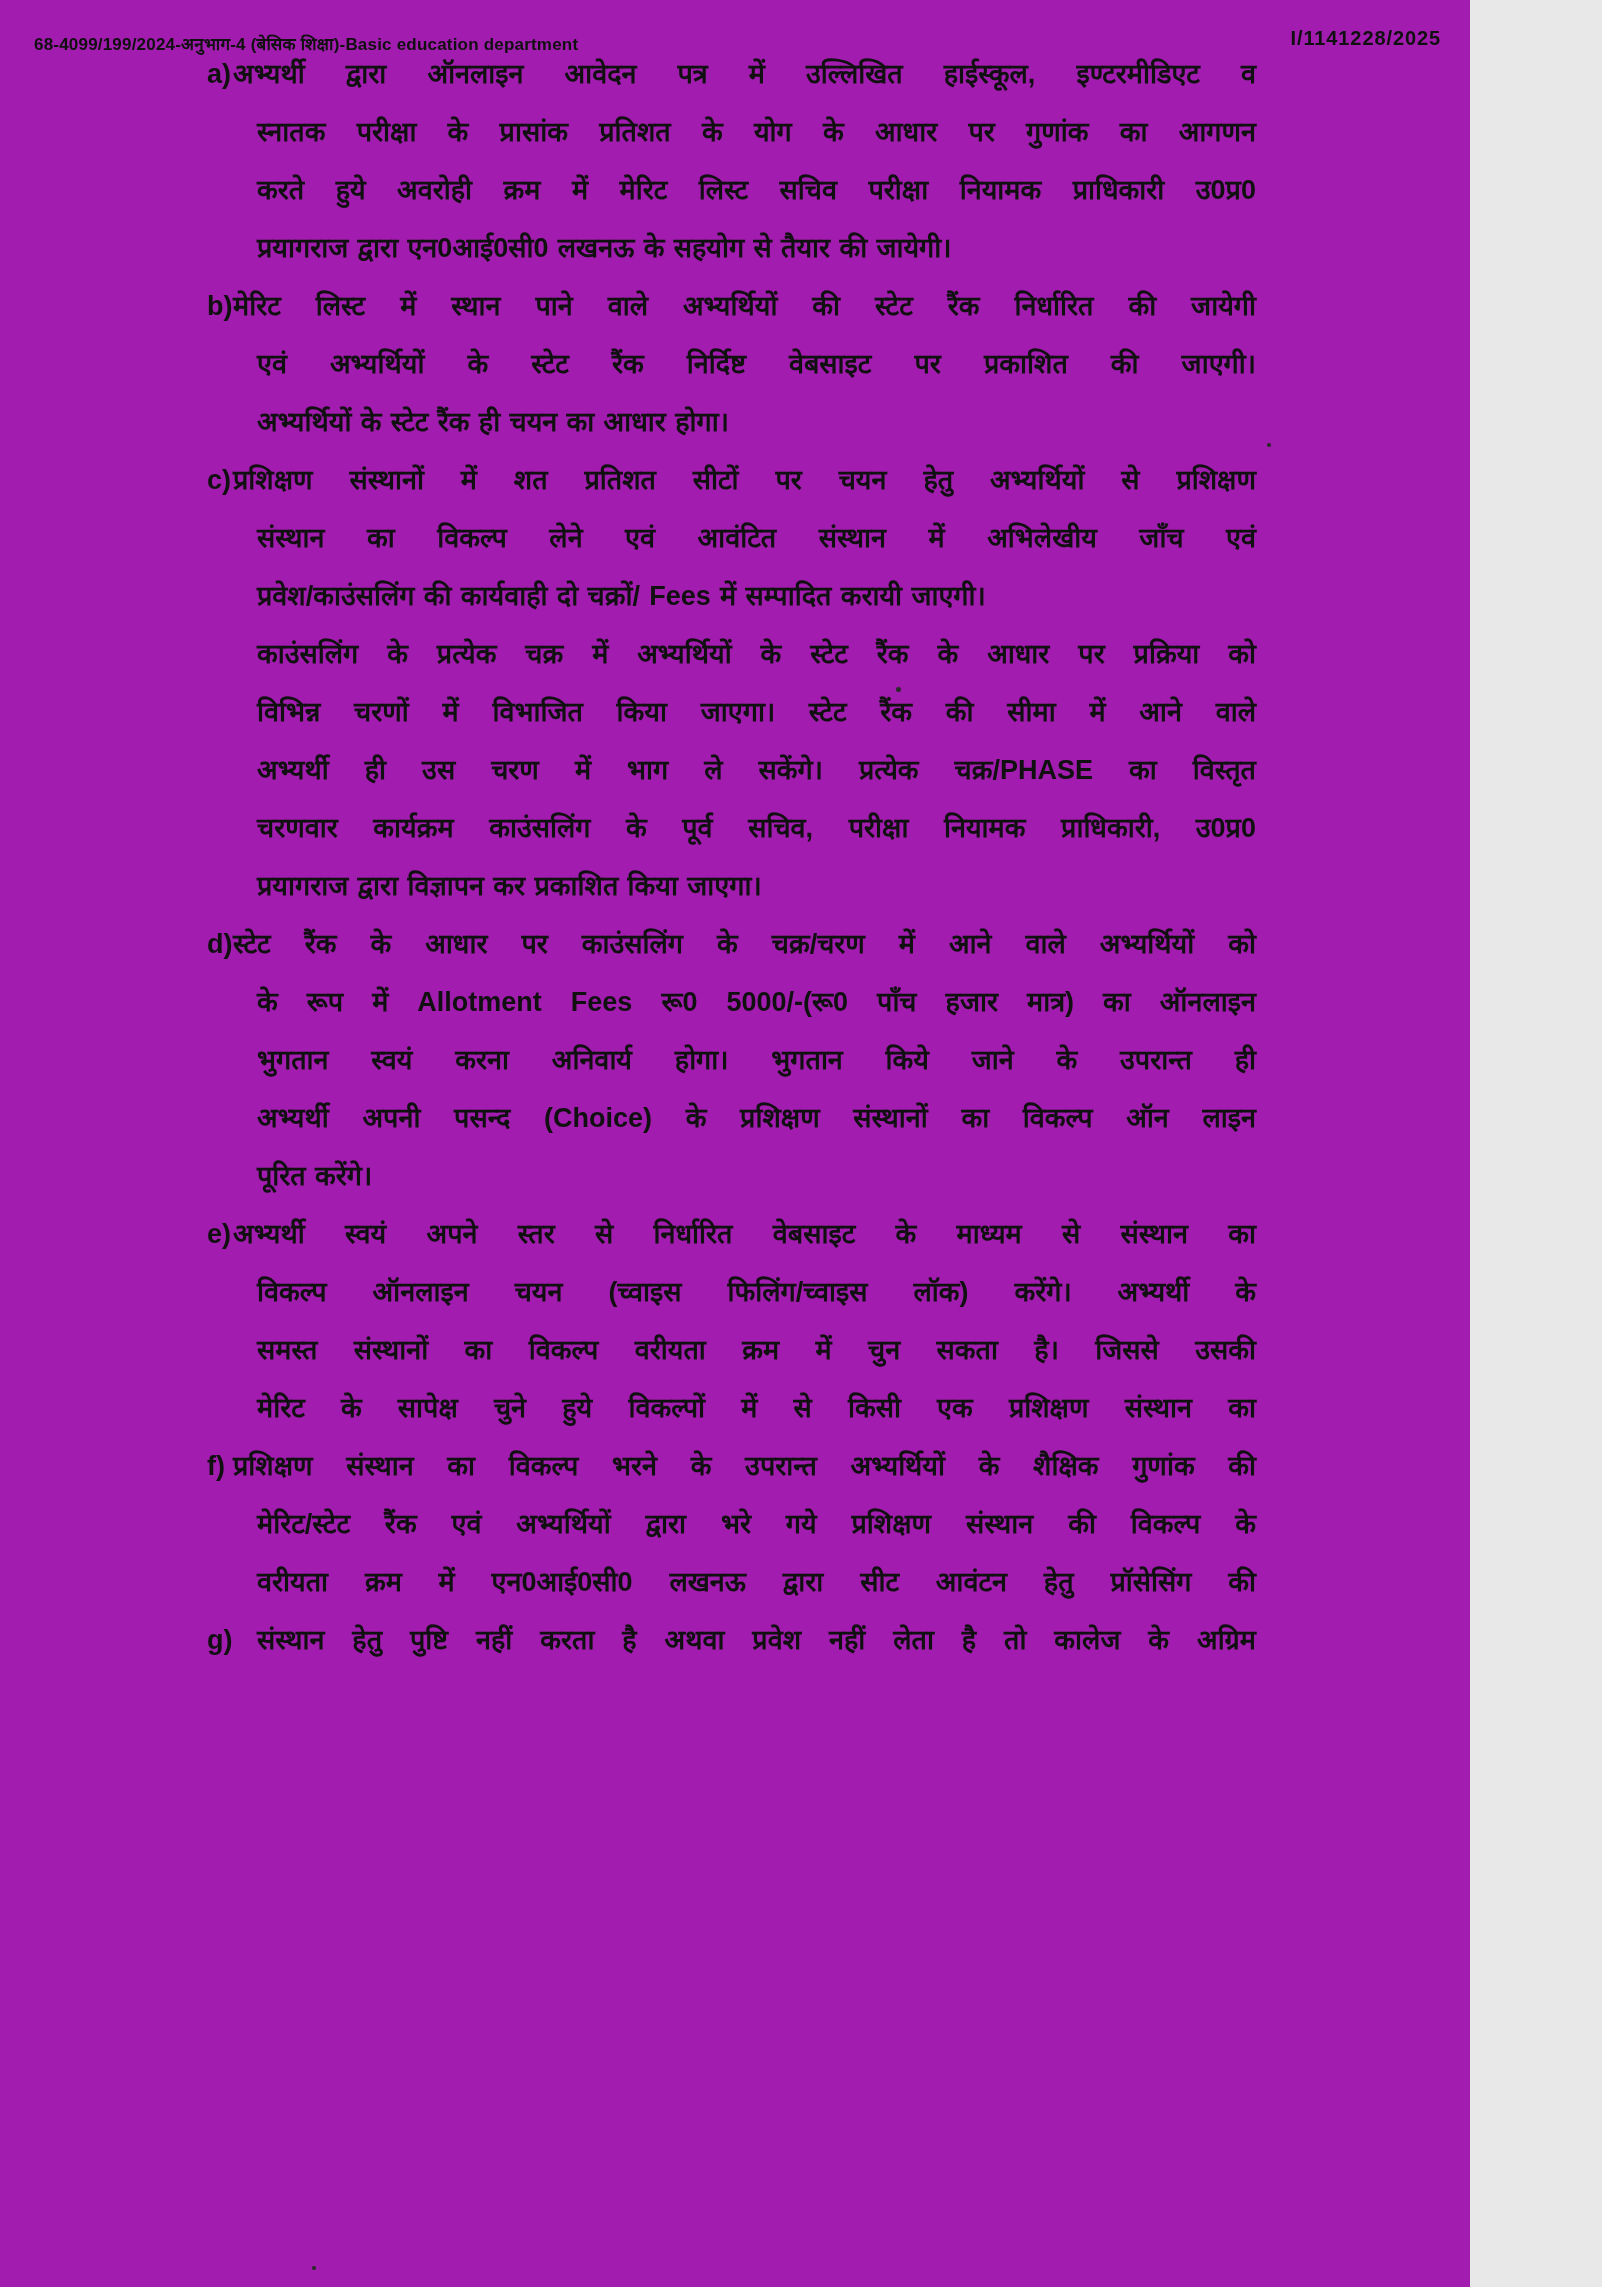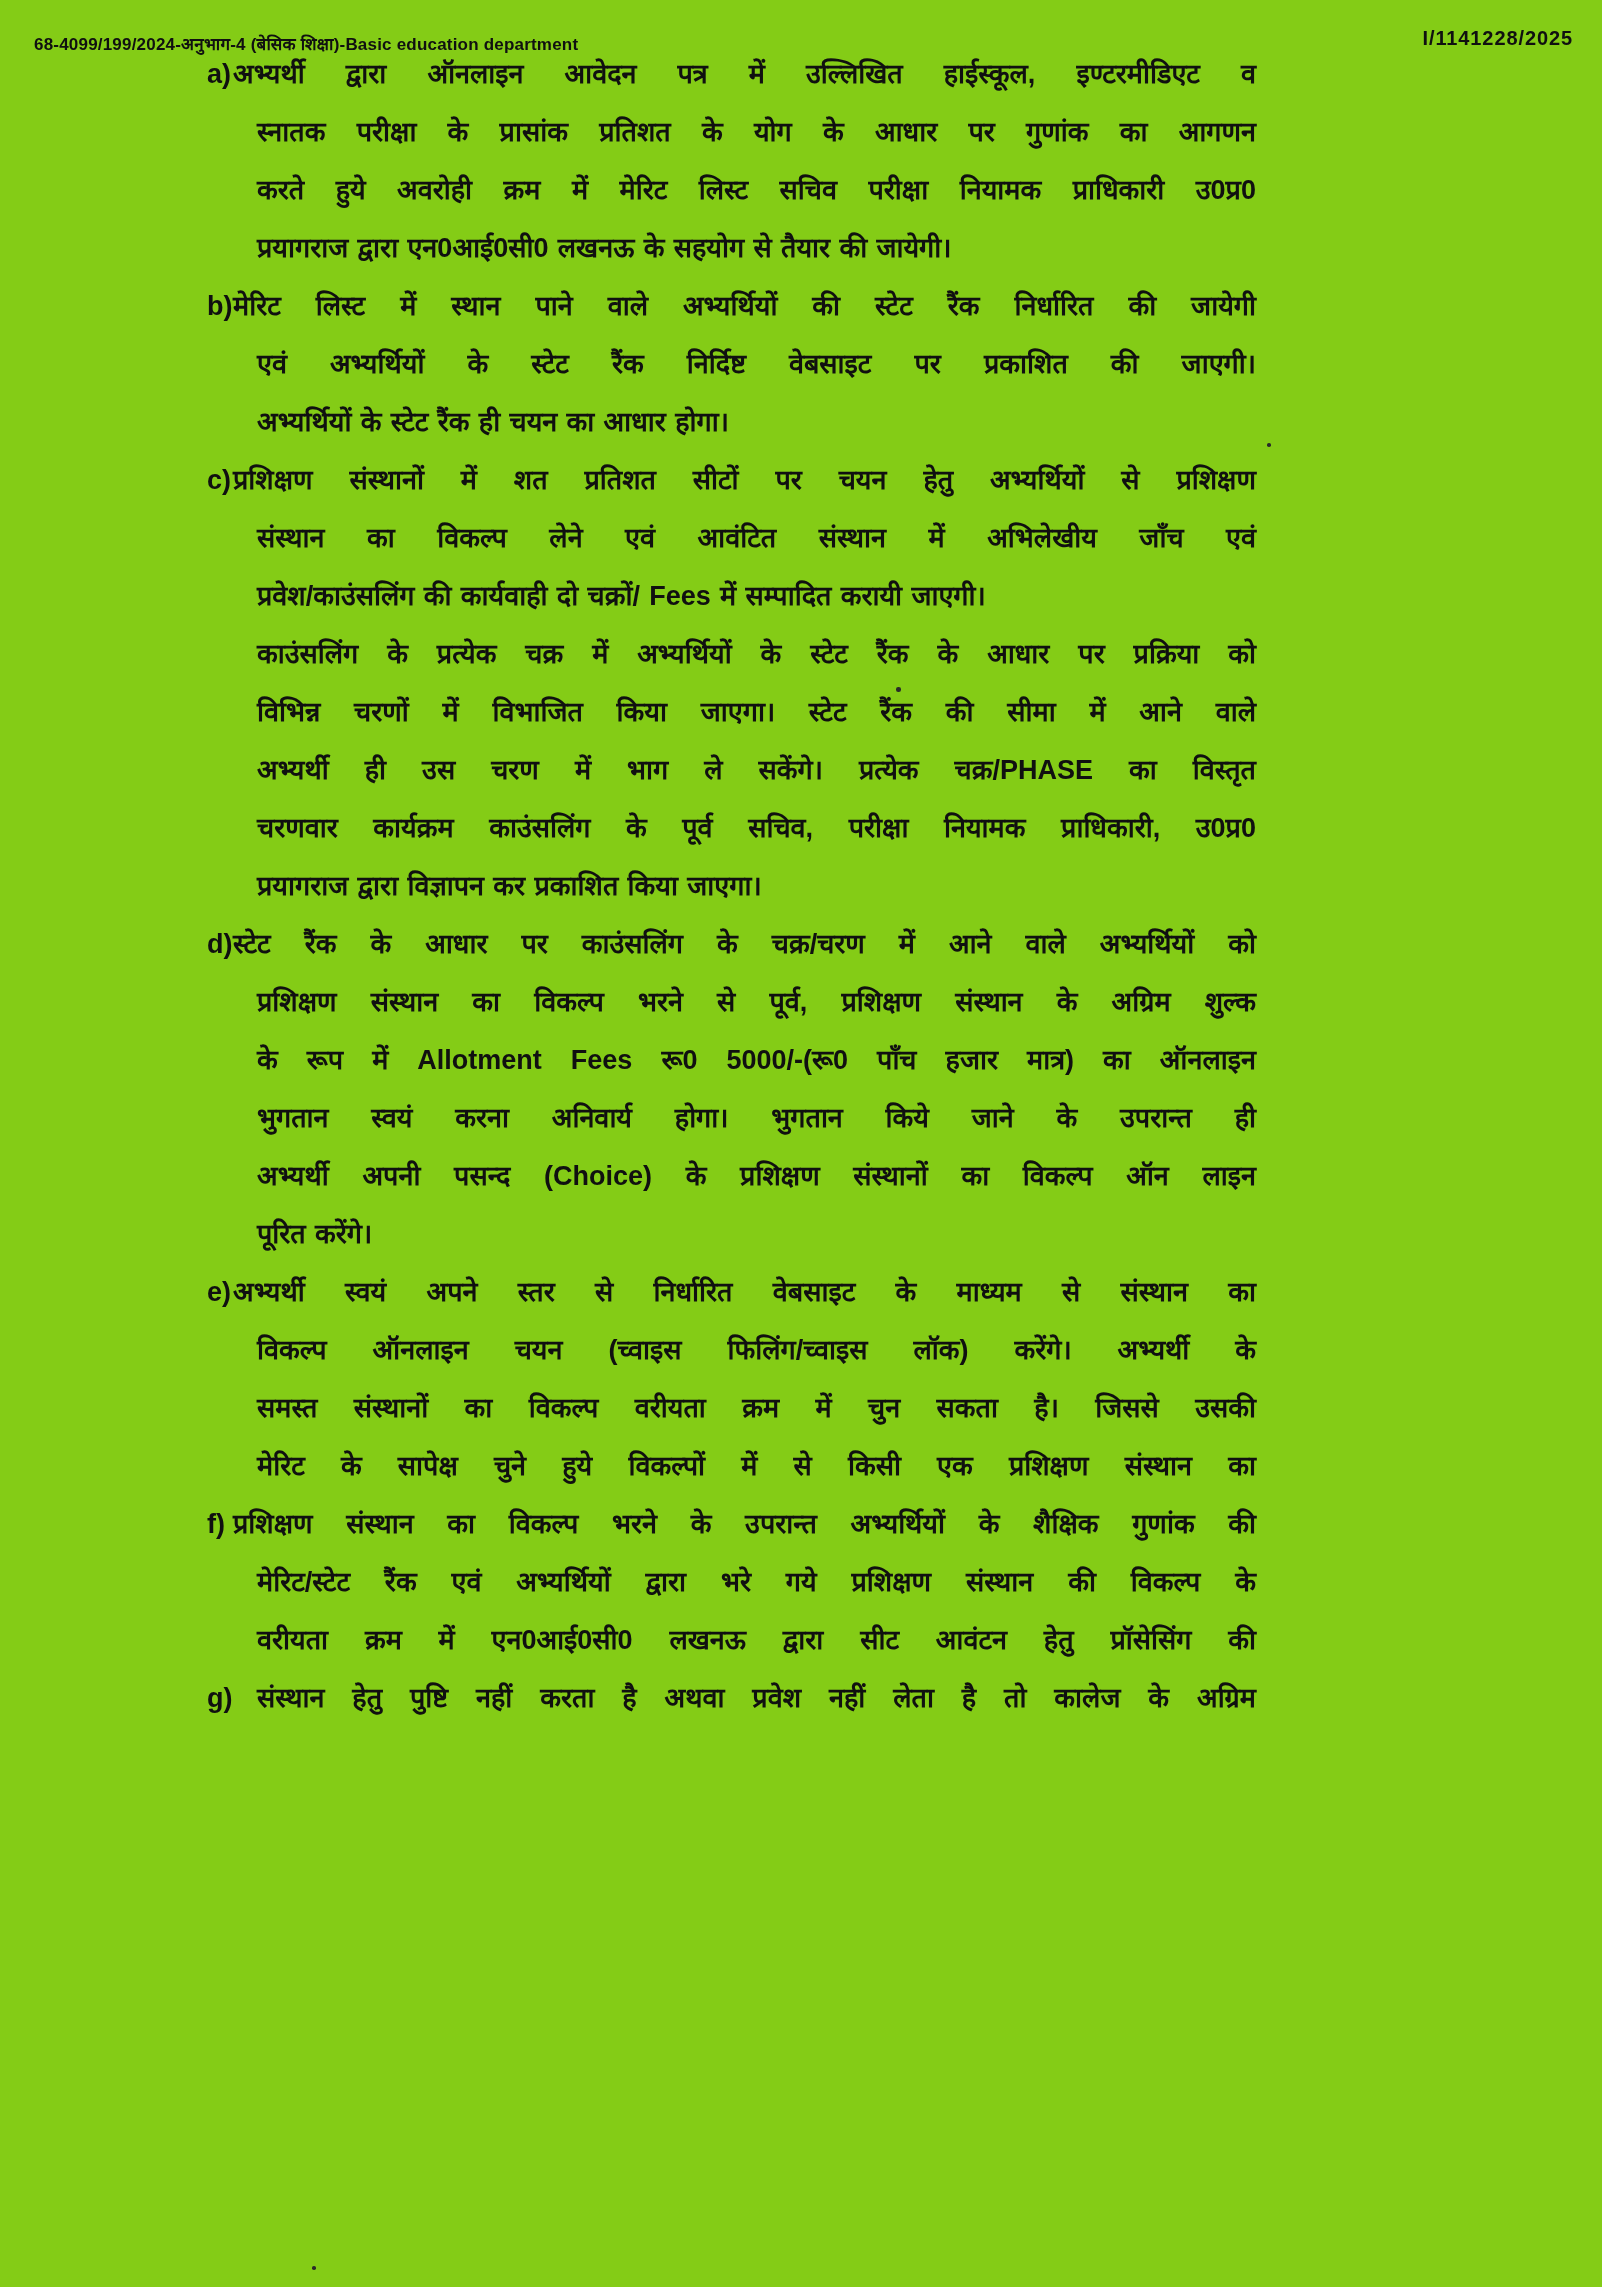--- a/index.html
+++ b/index.html
@@ -1,19 +1,19 @@
 <!DOCTYPE html>
 <html lang="hi" style="font-size:14.4px"><head>
 <meta charset="utf-8">
 <style>
   html,body{margin:0;padding:0;background:#e8e8e8;}
   .page{
     position:relative;
-    width:1602px;height:2287px;
-    background:#84cc16;
+    width:1470px;height:2287px;
+    background:#a21caf;
     font-family:"Liberation Sans","DejaVu Sans",sans-serif;
     color:#101010;
     overflow:hidden;
   }
   .hdr-left{
     position:absolute;top:32px;left:34px;
     font-size:17px;font-weight:700;letter-spacing:0.2px;
     white-space:nowrap;
   }
   .hdr-right{
@@ -80,21 +80,20 @@
       <div class="line">काउंसलिंग के प्रत्येक चक्र में अभ्यर्थियों के स्टेट रैंक के आधार पर प्रक्रिया को</div>
       <div class="line">विभिन्न चरणों में विभाजित किया जाएगा। स्टेट रैंक की सीमा में आने वाले</div>
       <div class="line">अभ्यर्थी ही उस चरण में भाग ले सकेंगे। प्रत्येक चक्र/PHASE का विस्तृत</div>
       <div class="line">चरणवार कार्यक्रम काउंसलिंग के पूर्व सचिव, परीक्षा नियामक प्राधिकारी, उ0प्र0</div>
       <div class="line end">प्रयागराज द्वारा विज्ञापन कर प्रकाशित किया जाएगा।</div>
     </div>
 
     <div class="item">
       <span class="label">d)</span>
       <div class="line first">स्टेट रैंक के आधार पर काउंसलिंग के चक्र/चरण में आने वाले अभ्यर्थियों को</div>
-      <div class="line">प्रशिक्षण संस्थान का विकल्प भरने से पूर्व, प्रशिक्षण संस्थान के अग्रिम शुल्क</div>
       <div class="line">के रूप में Allotment Fees रू0 5000/-(रू0 पाँच हजार मात्र) का ऑनलाइन</div>
       <div class="line">भुगतान स्वयं करना अनिवार्य होगा। भुगतान किये जाने के उपरान्त ही</div>
       <div class="line">अभ्यर्थी अपनी पसन्द (Choice) के प्रशिक्षण संस्थानों का विकल्प ऑन लाइन</div>
       <div class="line end">पूरित करेंगे।</div>
     </div>
 
     <div class="item">
       <span class="label">e)</span>
       <div class="line first">अभ्यर्थी स्वयं अपने स्तर से निर्धारित वेबसाइट के माध्यम से संस्थान का</div>
       <div class="line">विकल्प ऑनलाइन चयन (च्वाइस फिलिंग/च्वाइस लॉक) करेंगे। अभ्यर्थी के</div>

